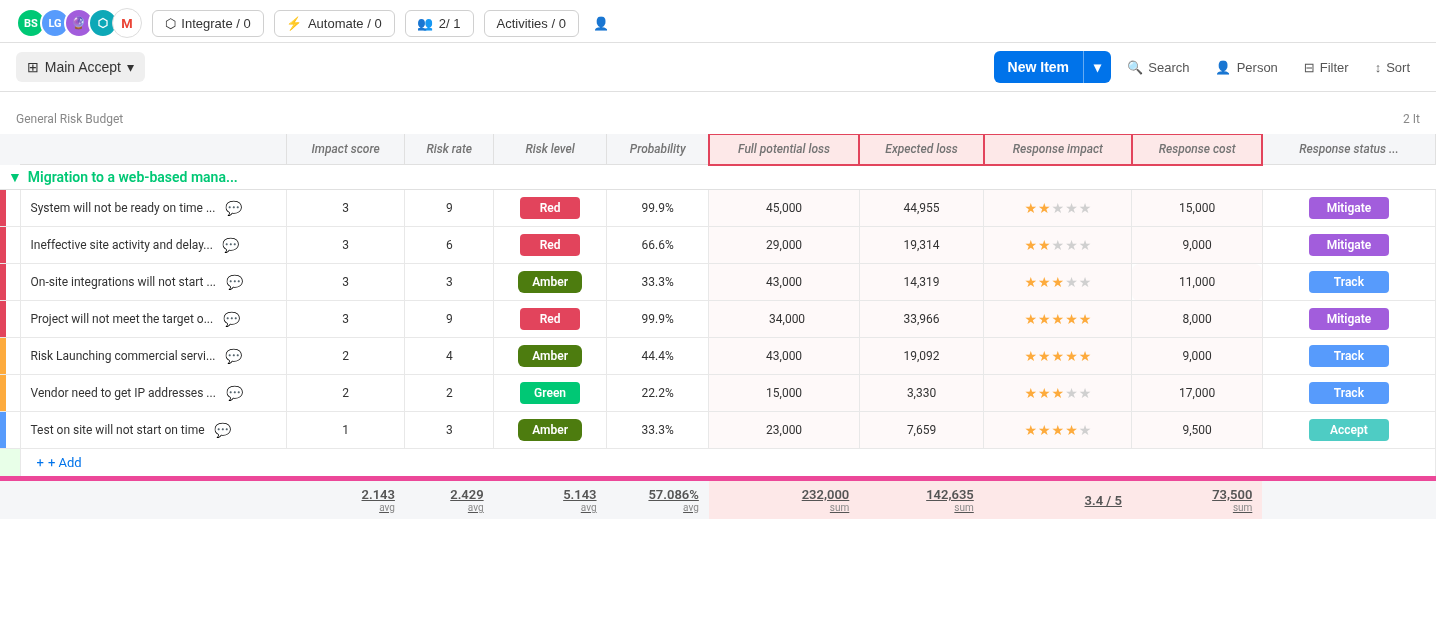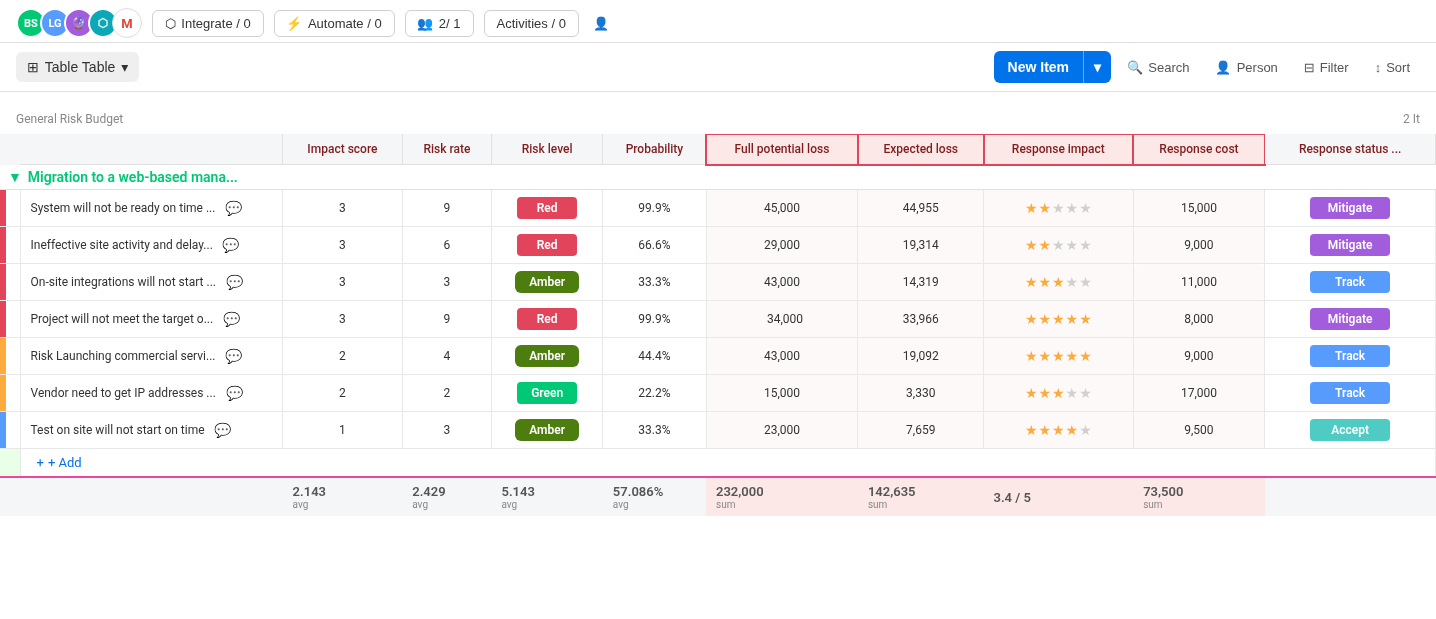--- a/index.html
+++ b/index.html
@@ -41,22 +41,22 @@
     .content { padding: 16px 0 0 0; }
     .section-header { display: flex; align-items: center; justify-content: space-between; padding: 4px 16px 8px 16px; }
     .section-title { font-size: 12px; color: #888; font-weight: 400; }
     .section-count { font-size: 12px; color: #888; }
 
     
     .table-wrapper { width: 100%; overflow-x: auto; }
     table { border-collapse: collapse; width: 100%; min-width: 1200px; }
     thead th {
       background: #f5f6f8; border-bottom: 1px solid #e0e0e0; border-right: 1px solid #e0e0e0;
-      padding: 8px 10px; text-align: center; font-size: 12px; font-weight: 500; color: #7f1d1d;
-      white-space: nowrap; position: relative;
+      padding: 8px 10px; text-align: center; font-size: 12px; font-weight: 500; color: #737373;
+      white-space: nowrap; position: relative; font-style: italic;
     }
     thead th.col-name { text-align: left; }
     tbody td { border-bottom: 1px solid #e8e8e8; border-right: 1px solid #e8e8e8; padding: 6px 10px; font-size: 12px; vertical-align: middle; }
     tbody td.col-name { font-size: 12px; color: #333; max-width: 200px; }
     .text-center { text-align: center; }
     .group-label { display: flex; align-items: center; gap: 6px; font-size: 14px; font-weight: 600; color: #00c875; cursor: pointer; }
 
     
     .badge { display: inline-block; padding: 4px 14px; border-radius: 4px; font-size: 12px; font-weight: 600; color: #fff; min-width: 60px; text-align: center; }
     .badge-red { background: #e2445c; }
@@ -69,21 +69,21 @@
     .resp-track { background: #579bfc; }
     .resp-accept { background: #4eccc4; }
 
     
     .stars { display: flex; align-items: center; justify-content: center; gap: 1px; }
     .star { font-size: 14px; }
     .star.filled { color: #fdab3d; }
     .star.empty { color: #d0d0d0; }
 
     
-    .footer-row td { background: #f5f6f8; border-top: 2px solid #ec4899; font-size: 12px; text-align: left; color: #555; padding: 6px 10px; }
+    .footer-row td { background: #f5f6f8; border-top: 5px solid #ec4899; font-size: 12px; text-align: right; color: #555; padding: 6px 10px; text-decoration: underline; }
     .footer-val { font-weight: 600; font-size: 13px; display: block; }
     .footer-label { font-size: 10px; color: #888; display: block; }
     .add-btn { color: #0073ea; font-size: 13px; cursor: pointer; display: flex; align-items: center; gap: 4px; }
 
     
     .comment-icon { color: #aaa; font-size: 14px; margin-left: 4px; }
 
     
     .left-border-cell { width: 6px; padding: 0 !important; }
     .left-border-cell div { width: 6px; height: 100%; min-height: 30px; }
@@ -120,21 +120,21 @@
     <button class="header-btn" style="border:none; padding:4px;">
       <span>👤</span>
     </button>
   </div>
 </div>
 
 <div class="toolbar">
   <div class="toolbar-left">
     <button class="main-table-btn">
       <span>⊞</span>
-      <span>Table Table</span>
+      <span>Main Accept</span>
       <span>▾</span>
     </button>
   </div>
   <div class="toolbar-right">
     <button class="new-item-btn">
       <span class="new-item-main">New Item</span>
       <span style="width:1px; background:rgba(255,255,255,0.4); align-self:stretch; display:inline-block;"></span>
       <span class="new-item-arrow">▾</span>
     </button>
     <button class="tool-btn">

